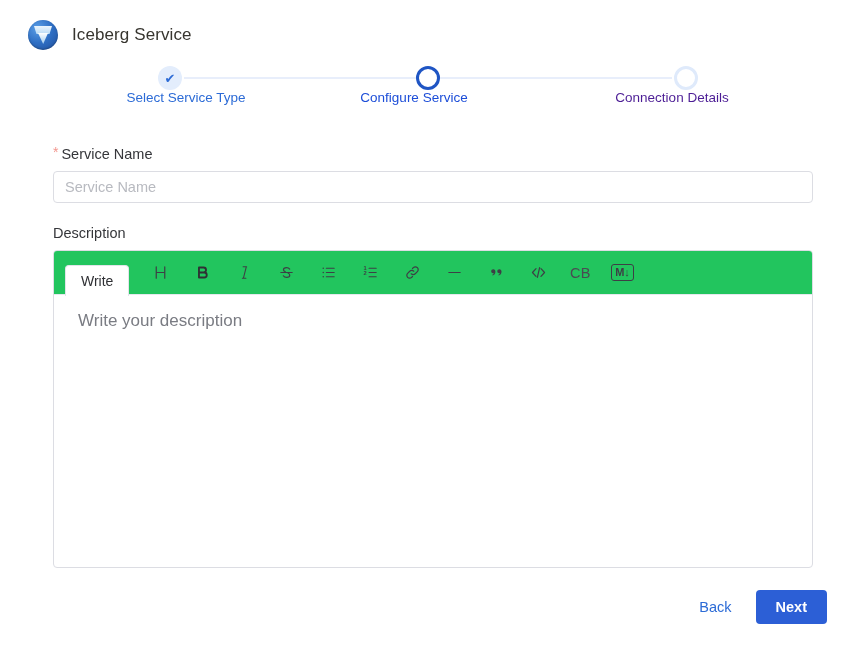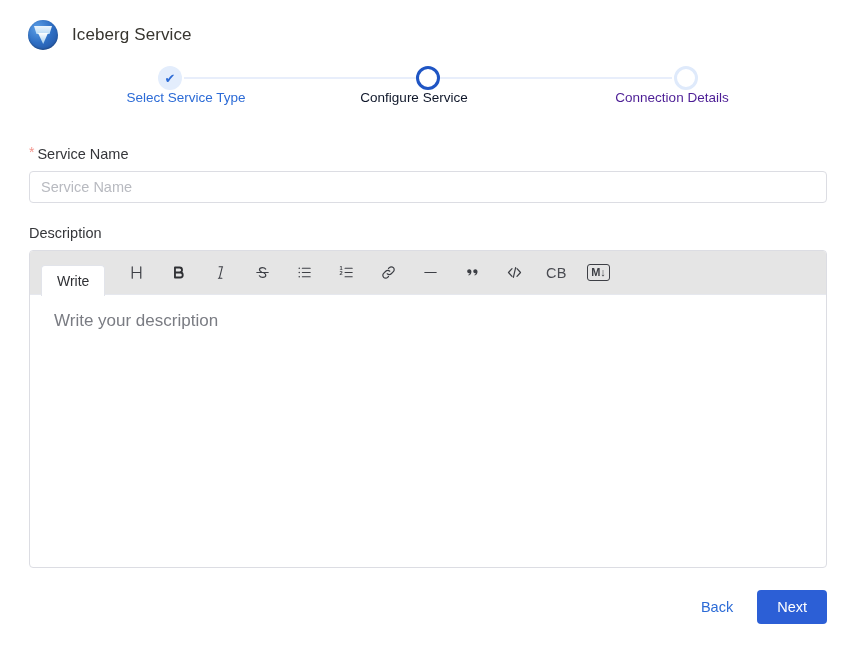--- a/index.html
+++ b/index.html
@@ -110,26 +110,27 @@
     position: relative;
     height: 20px;
   }
   .step-label {
     position: absolute;
     font-size: 13.5px;
     white-space: nowrap;
     transform: translateX(-50%);
   }
   .step-label.l1 { left: 186px; color: #2c6bd6; }
-  .step-label.l2 { left: 414px; color: #0f172a; }
+  .step-label.l2 { left: 414px; color: #1d4ed8; }
   .step-label.l3 { left: 672px; color: #4c1d95; }
 
   
   .form {
-    padding: 0 29px;
+    padding: 0 43px;
+    margin-left: 10px;
   }
   .field-label {
     font-size: 14.5px;
     color: #35363a;
     margin: 22px 0 9px 0;
     display: block;
   }
   .req-star {
     color: #f2958d;
     font-size: 14px;
@@ -154,21 +155,21 @@
   
   .editor {
     border: 1px solid #dcdde3;
     border-radius: 4px;
     overflow: hidden;
     background: #fff;
     height: 318px;
     box-sizing: border-box;
   }
   .editor-toolbar {
-    background: #e5e5e5;
+    background: #22c55e;
     border-bottom: 1px solid #e6e8ee;
     display: flex;
     align-items: center;
     height: 44px;
     padding: 0 0 0 11px;
     box-sizing: border-box;
   }
   .md-tab {
     font-size: 14px;
     height: 30px;
@@ -248,20 +249,21 @@
   }
   .btn-primary {
     background: #2c5fd6;
     color: #ffffff;
     font-size: 14.5px;
     border: none;
     border-radius: 4px;
     padding: 9px 20px;
     font-family: "Liberation Sans", sans-serif;
     cursor: pointer;
+    font-weight: bold;
   }
 </style>
 </head>
 <body>
 
 <div class="header">
   <div class="logo"></div>
   <div class="app-title">Iceberg Service</div>
 </div>
 

